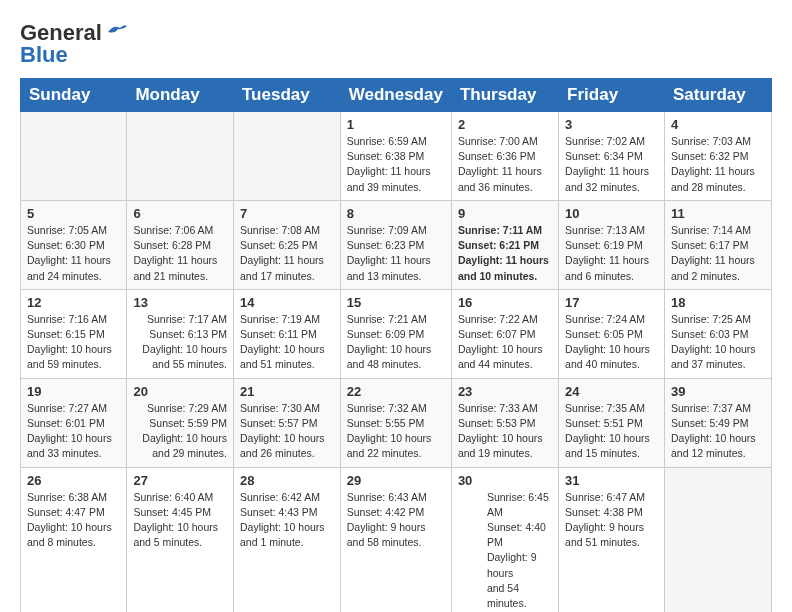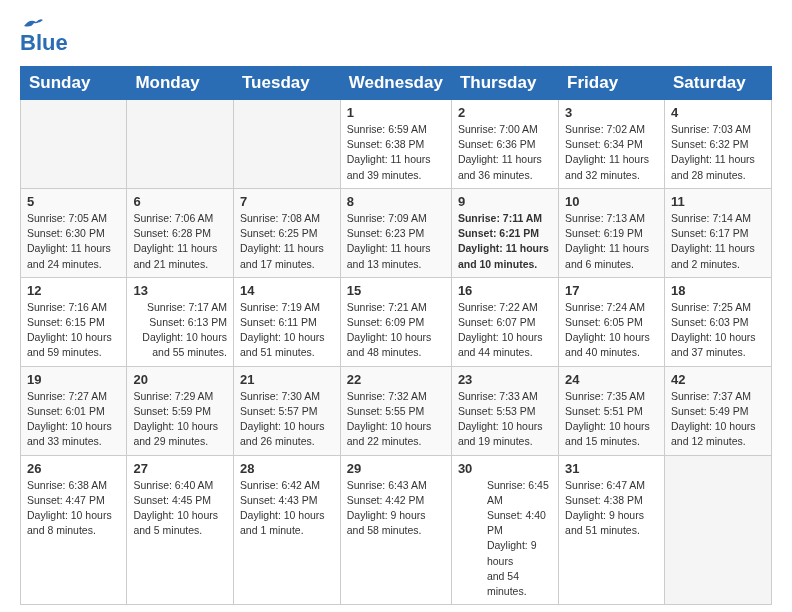--- a/index.html
+++ b/index.html
@@ -80,20 +80,21 @@
       line-height: 1.45;
       font-size: 10.5px;
     }
   </style>
 </head>
 <body>
 
 <div class="header">
   <div class="logo">
     <div class="logo-row">
+      <span style="font-size:22px;font-weight:bold;color:#333;">General</span>
       <svg width="22" height="18" viewBox="0 0 22 18" style="margin-left:2px;margin-top:-4px;">
         <path d="M2 10 Q8 2 14 6 Q18 2 21 4 Q17 8 12 7 Q9 12 2 10Z" fill="#2a6db5"></path>
       </svg>
     </div>
     <div style="font-size:22px;font-weight:bold;color:#2a6db5;margin-top:-4px;">Blue</div>
   </div>
   <div class="title-block">
     <h1></h1>
     <h2></h2>
   </div>
@@ -250,21 +251,21 @@
       <tr>
         <td>
           <div class="day-num">19</div>
           <div class="day-info" style="white-space: pre-line;">Sunrise: 7:27 AM
 Sunset: 6:01 PM
 Daylight: 10 hours
 and 33 minutes.</div>
         </td>
         <td>
           <div class="day-num">20</div>
-          <div class="day-info" style="white-space: pre-line;">Sunrise: 7:29 AM
+          <div class="day-info" style="white-space: pre-line; text-align: right;">Sunrise: 7:29 AM
 Sunset: 5:59 PM
 Daylight: 10 hours
 and 29 minutes.</div>
         </td>
         <td>
           <div class="day-num">21</div>
           <div class="day-info" style="white-space: pre-line;">Sunrise: 7:30 AM
 Sunset: 5:57 PM
 Daylight: 10 hours
 and 26 minutes.</div>
@@ -284,21 +285,21 @@
 and 19 minutes.</div>
         </td>
         <td>
           <div class="day-num">24</div>
           <div class="day-info" style="white-space: pre-line;">Sunrise: 7:35 AM
 Sunset: 5:51 PM
 Daylight: 10 hours
 and 15 minutes.</div>
         </td>
         <td>
-          <div class="day-num">42</div>
+          <div class="day-num">39</div>
           <div class="day-info" style="white-space: pre-line;">Sunrise: 7:37 AM
 Sunset: 5:49 PM
 Daylight: 10 hours
 and 12 minutes.</div>
         </td>
       </tr>
       <tr>
         <td>
           <div class="day-num">26</div>
           <div class="day-info" style="white-space: pre-line;">Sunrise: 6:38 AM

